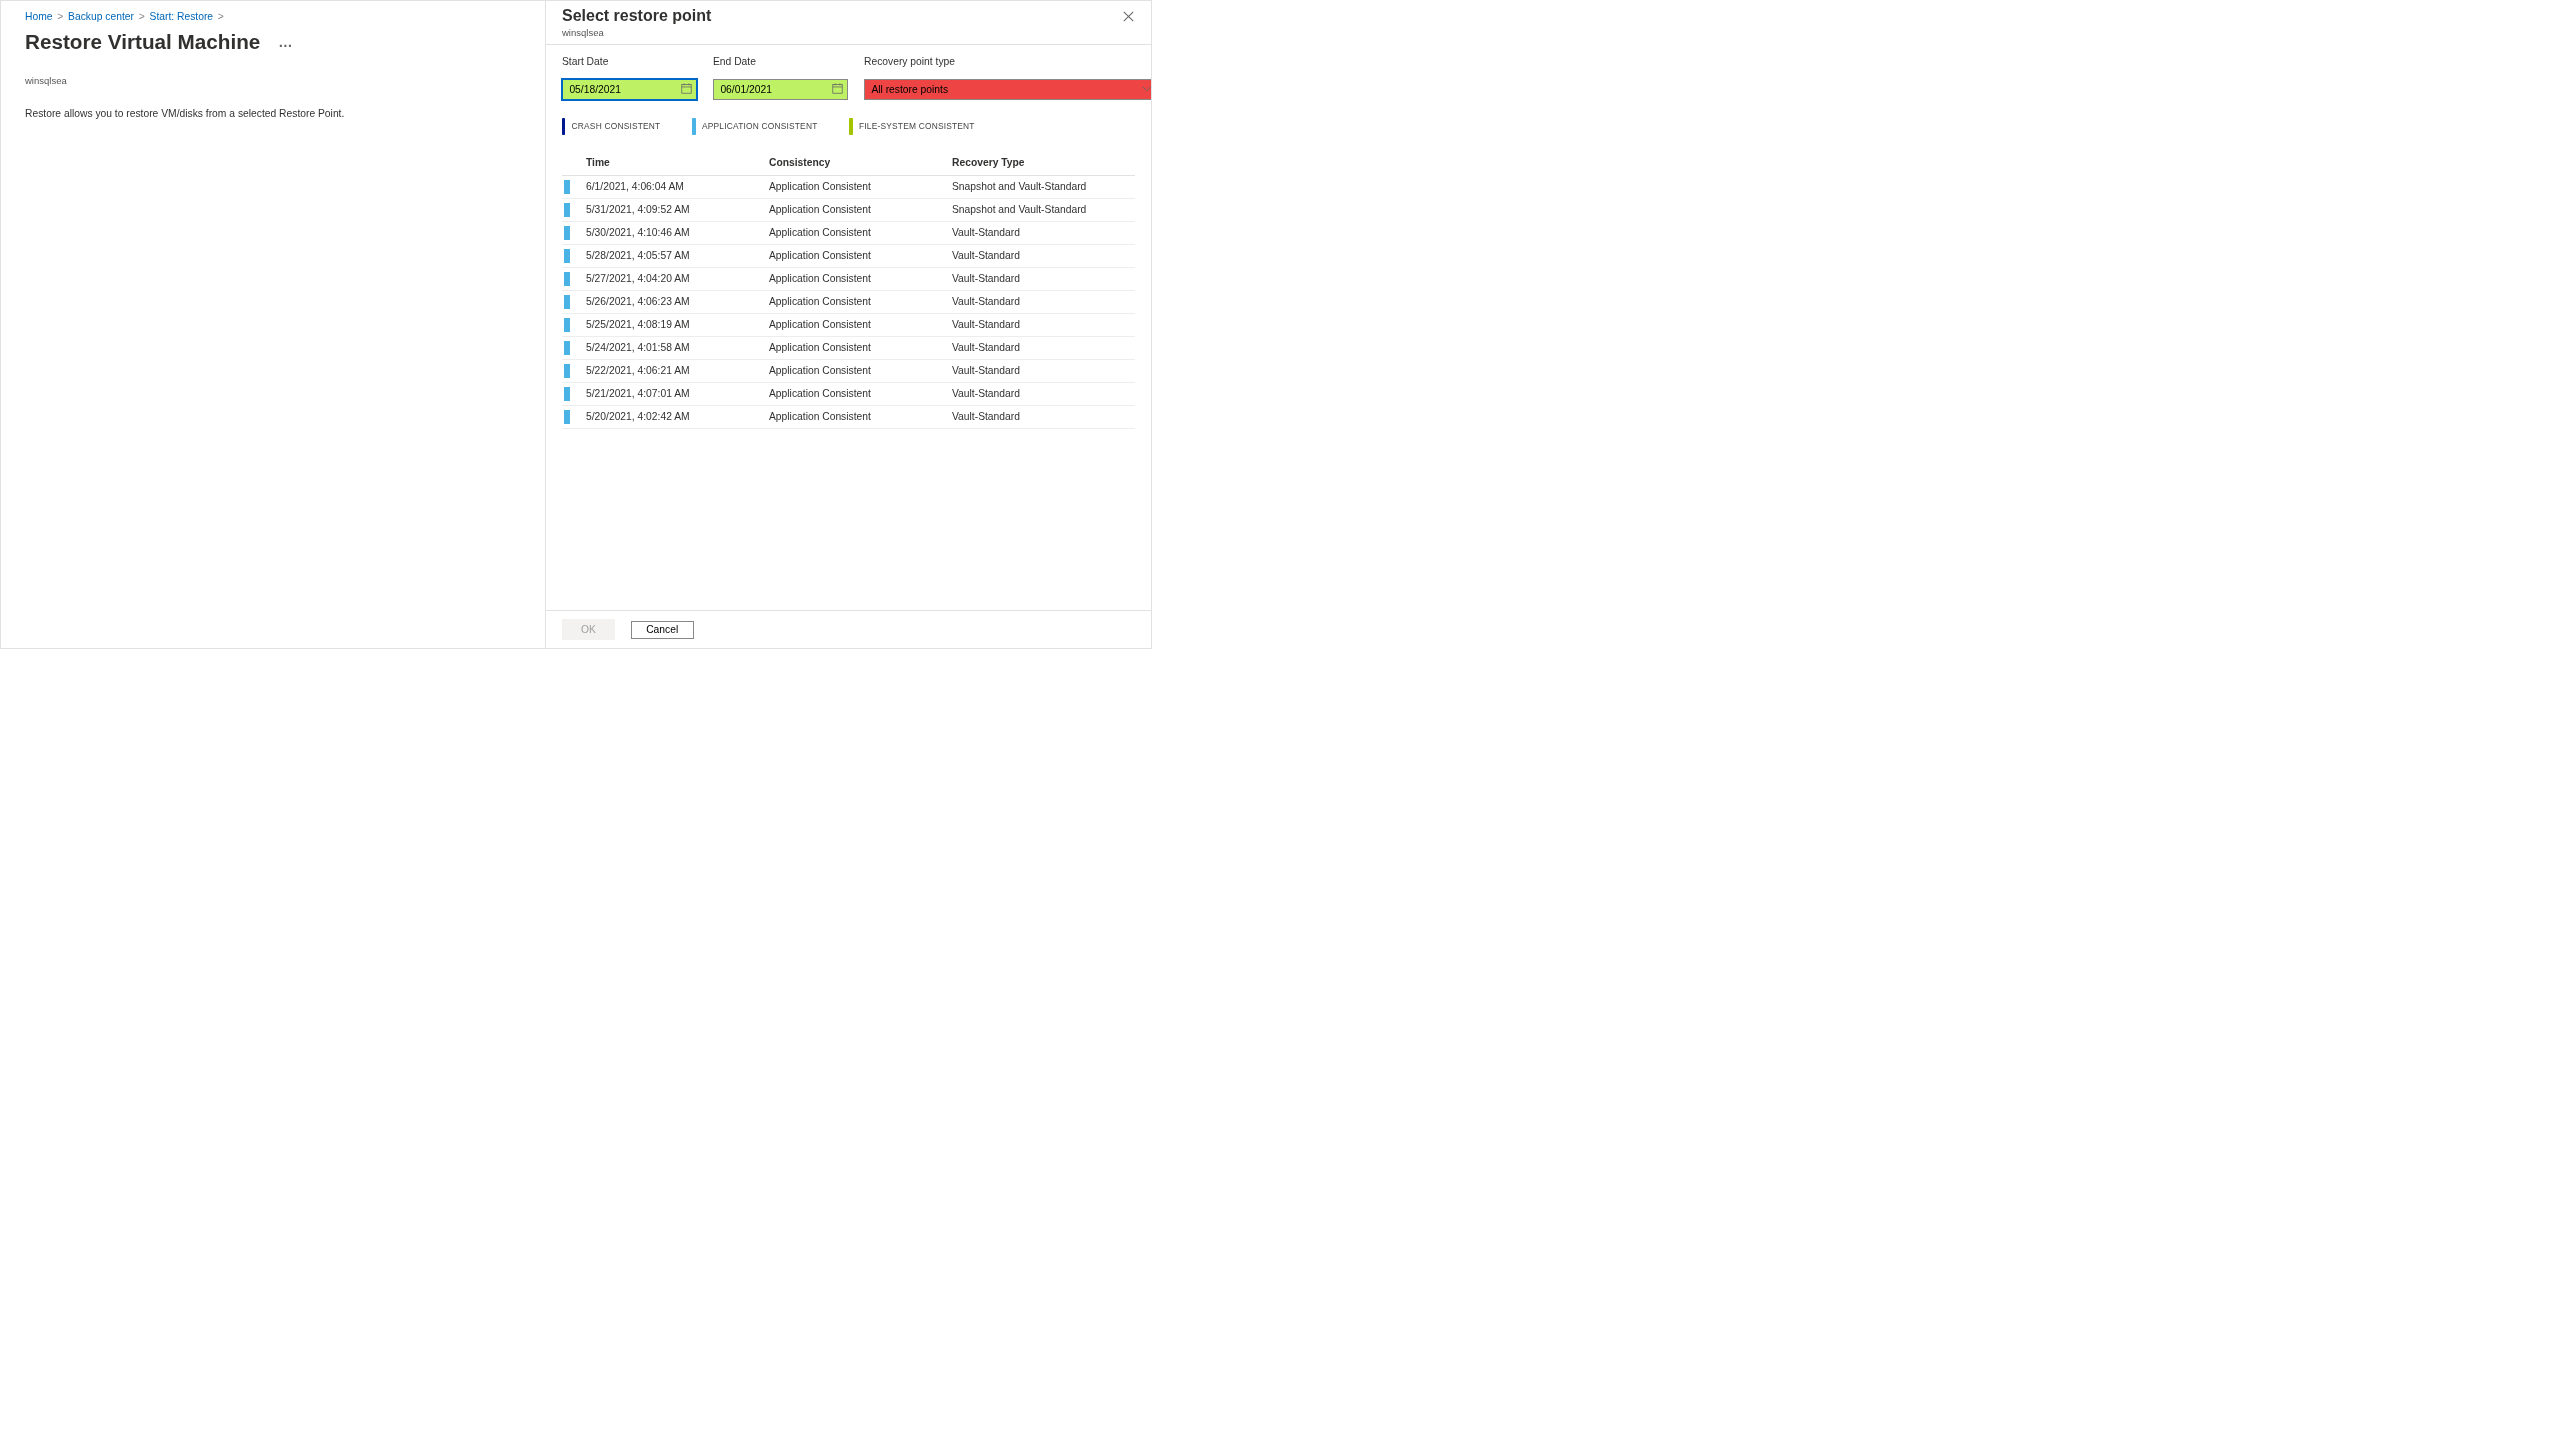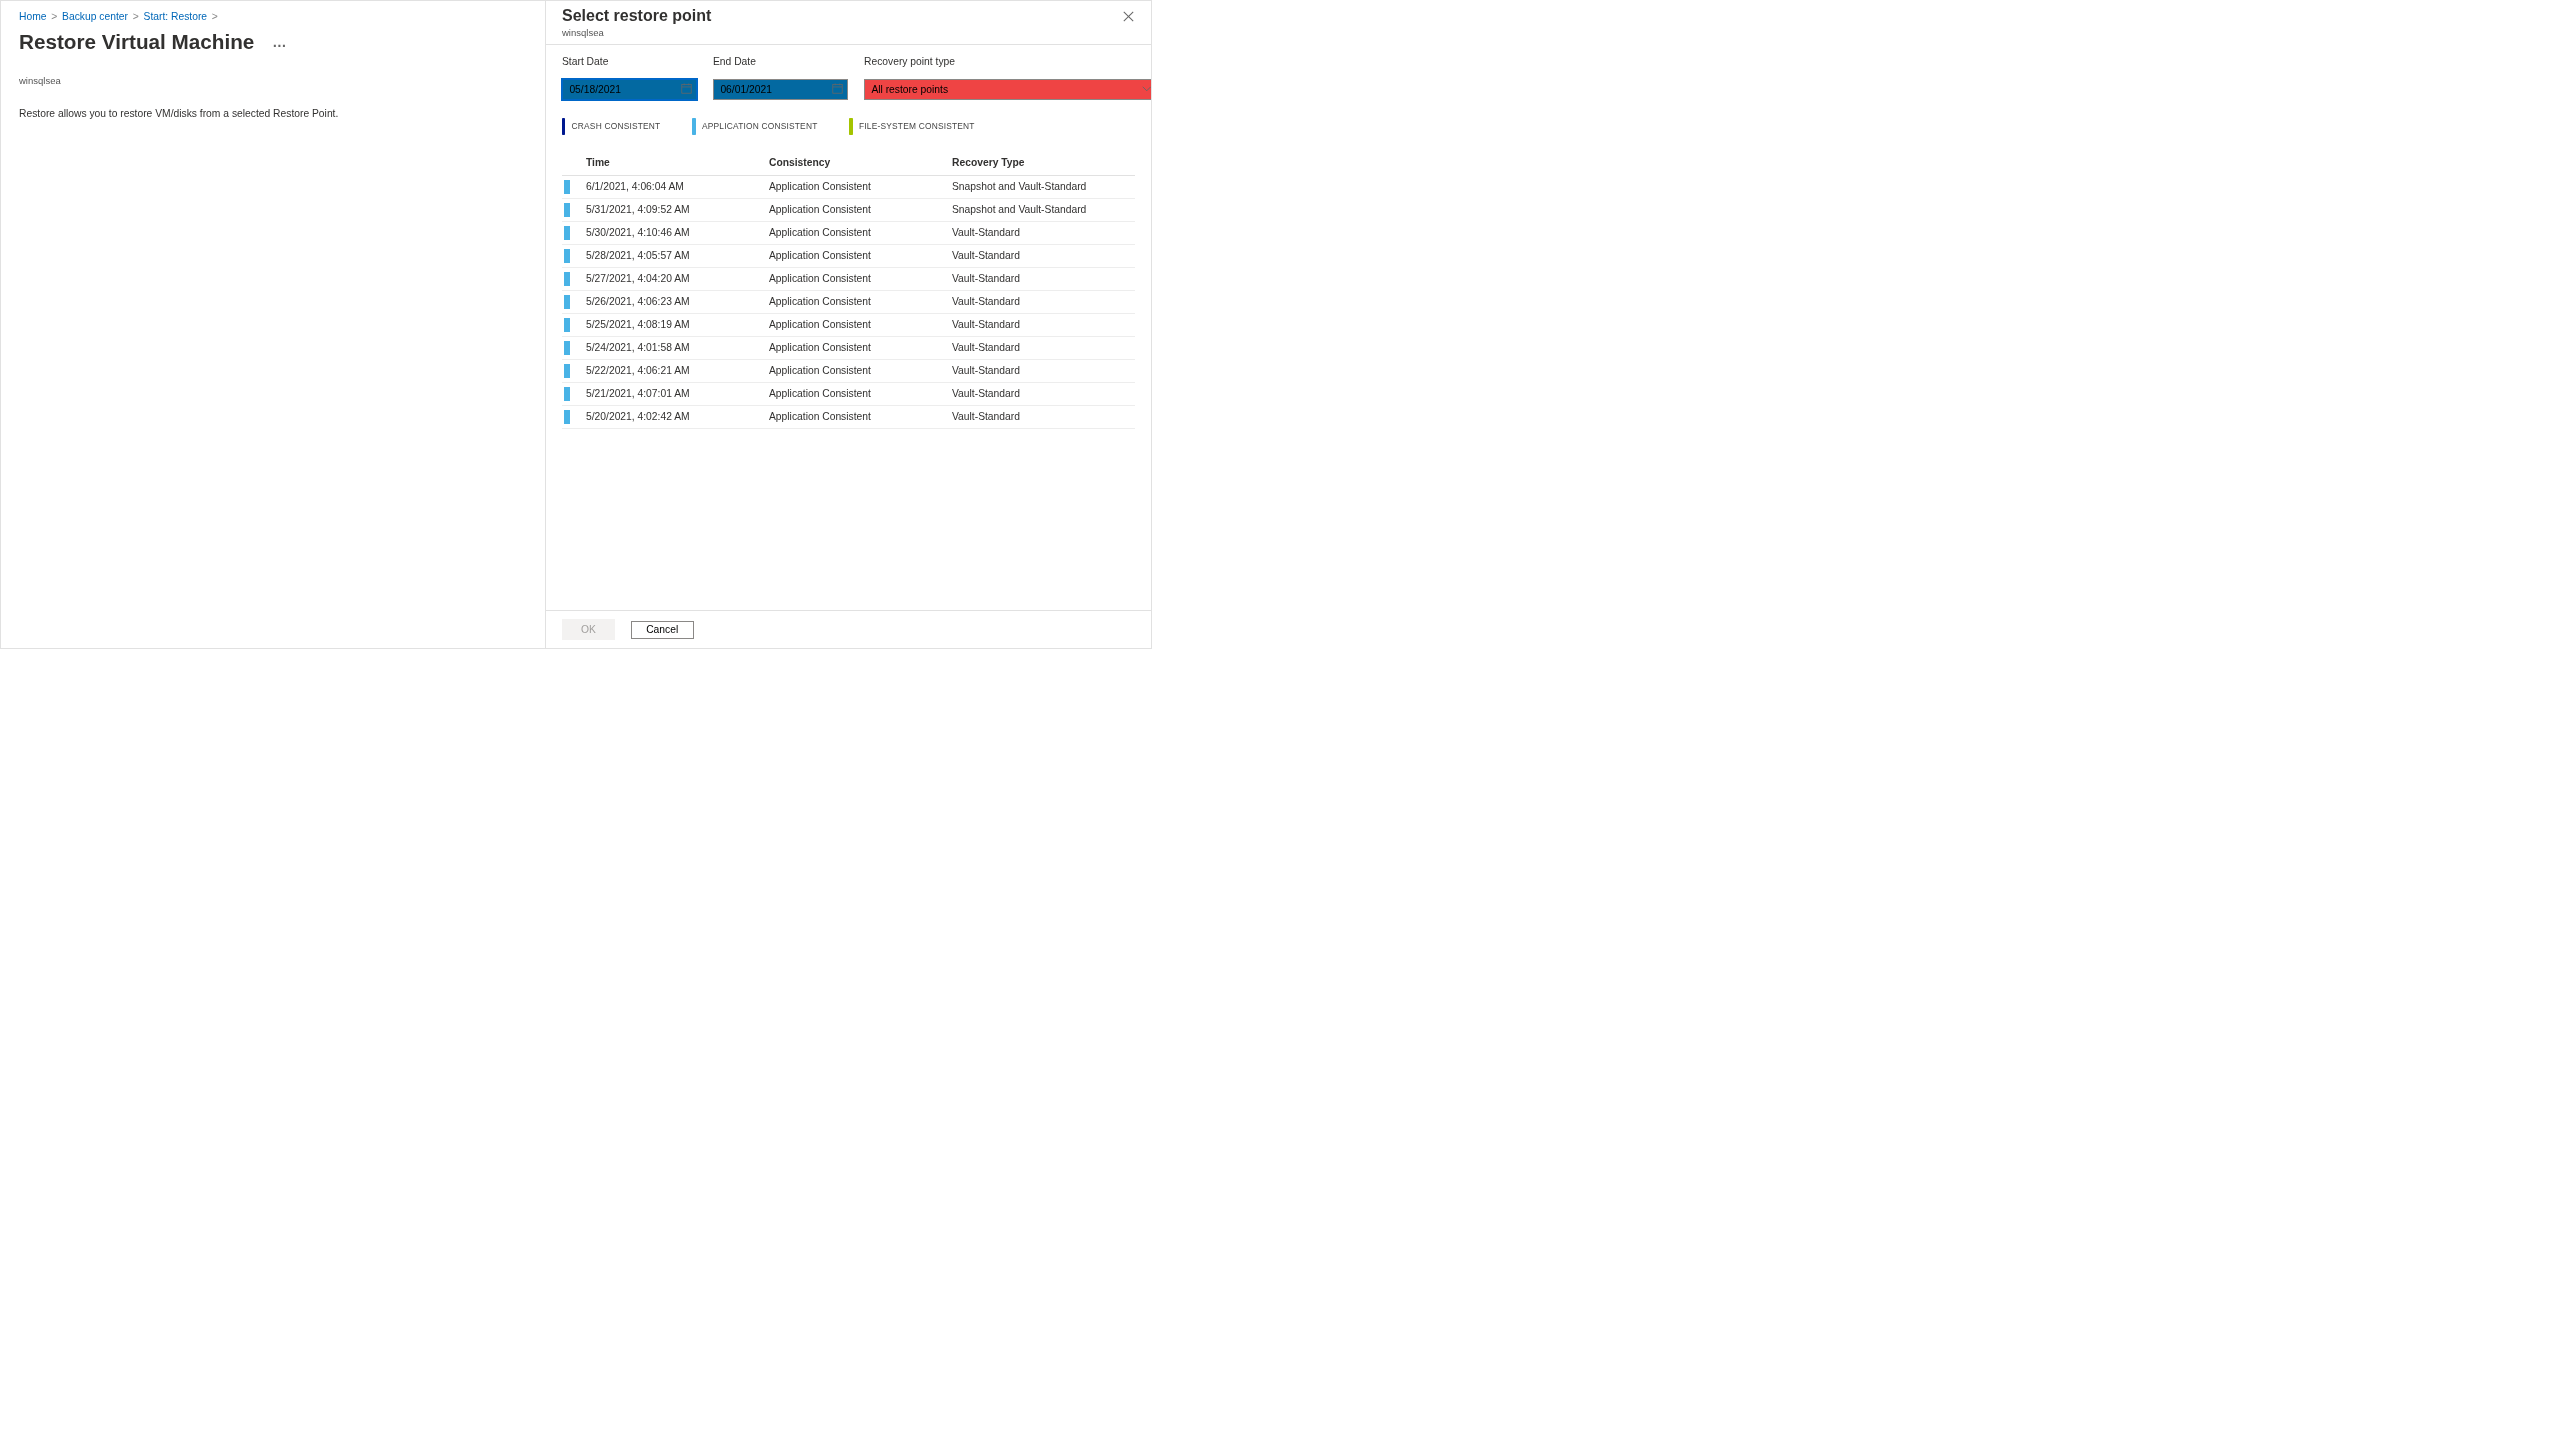--- a/index.html
+++ b/index.html
@@ -9,21 +9,21 @@
   color: #323130;
   background: #fff;
   width: 1152px;
   height: 649px;
   border: 0.8px solid #e1e1e1;
   position: relative;
   overflow: hidden;
 }
 .left-pane {
   position: absolute;
-  left: 2px; top: 0;
+  left: 8px; top: 0;
   width: 544px;
   height: 100%;
   padding: 9.5px 16px 0 16px;
 }
 .breadcrumb {
   display: flex;
   align-items: center;
   gap: 4.8px;
   font-size: 10.3px;
   margin-bottom: 8px;
@@ -106,21 +106,21 @@
 .filter-row { display: flex; gap: 16px; margin-bottom: 17.5px; }
 .filter-col { display: flex; flex-direction: column; }
 .filter-label { font-size: 10.3px; margin-bottom: 12px; }
 .date-input {
   width: 135px;
   height: 20.7px;
   border: 0.8px solid #8a8886;
   padding: 0 20.7px 0 6.4px;
   font-size: 10.3px;
   position: relative;
-  background: #0369a1;
+  background: #bef264;
 }
 .date-wrap { position: relative; }
 .date-wrap.focused .date-input { outline: 1.6px solid #0067c8; outline-offset: -0.8px; border-color: #0067c8; }
 .cal-icon {
   position: absolute;
   right: 4.8px; top: 4px;
   width: 11px; height: 11px;
   color: #666;
   pointer-events: none;
 }

